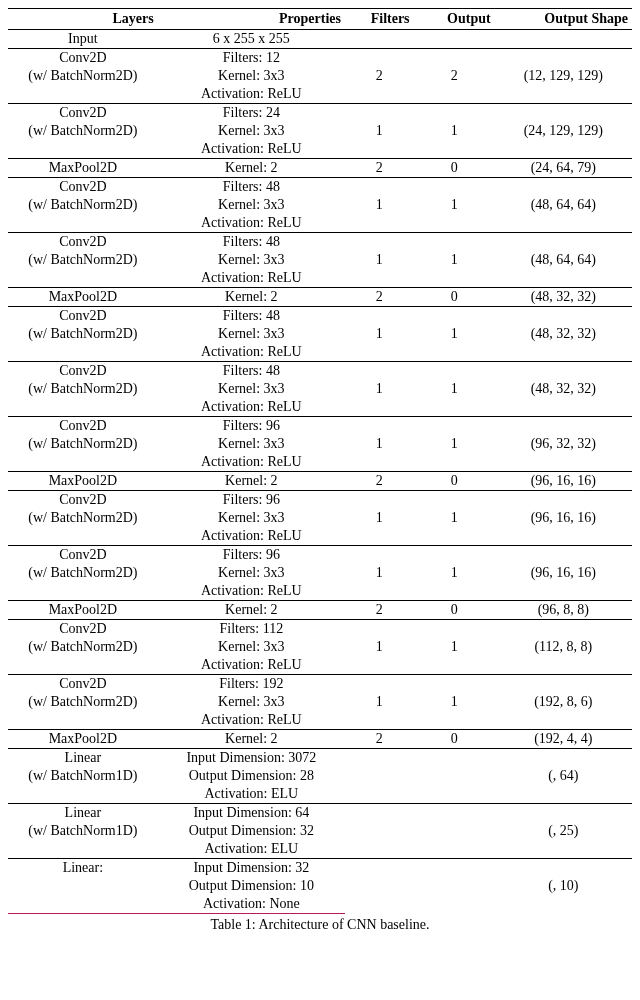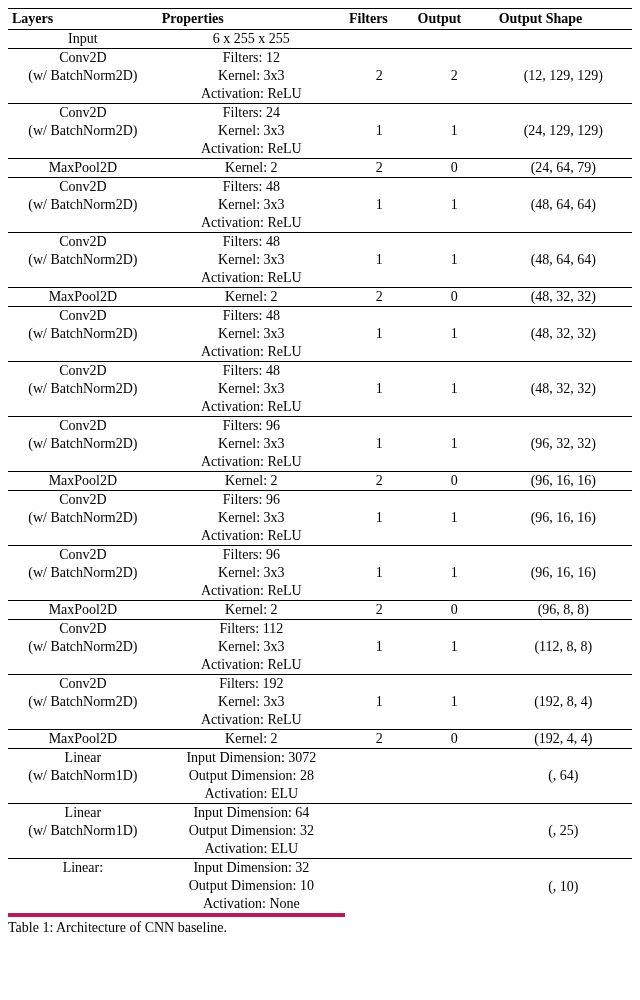--- a/index.html
+++ b/index.html
@@ -12,34 +12,35 @@
     table {
       border-collapse: collapse;
       width: 100%;
       table-layout: fixed;
     }
     th {
       border-top: 1px solid black;
       border-bottom: 1px solid black;
       padding: 2px 4px;
       font-weight: bold;
-      text-align: left;
+      text-align: right;
     }
     td {
       padding: 1px 4px;
       vertical-align: middle;
       text-align: center;
     }
     tr.sep td {
       border-top: 1px solid black;
     }
     tr.last td {
-      border-bottom: 4px solid #be185d;
+      border-bottom: 1px solid #be185d;
     }
     .caption {
+      text-align: center;
       margin-top: 3px;
     }
     col.c1 { width: 24%; }
     col.c2 { width: 30%; }
     col.c3 { width: 11%; }
     col.c4 { width: 13%; }
     col.c5 { width: 22%; }
   </style>
 </head>
 <body>
@@ -245,21 +246,21 @@
       </tr>
       <tr>
         <td></td>
         <td>Activation: ReLU</td>
       </tr>
       <tr class="sep">
         <td>Conv2D</td>
         <td>Filters: 192</td>
         <td rowspan="3">1</td>
         <td rowspan="3">1</td>
-        <td rowspan="3">(192, 8, 4)</td>
+        <td rowspan="3">(192, 8, 6)</td>
       </tr>
       <tr>
         <td>(w/ BatchNorm2D)</td>
         <td>Kernel: 3x3</td>
       </tr>
       <tr>
         <td></td>
         <td>Activation: ReLU</td>
       </tr>
       <tr class="sep">

